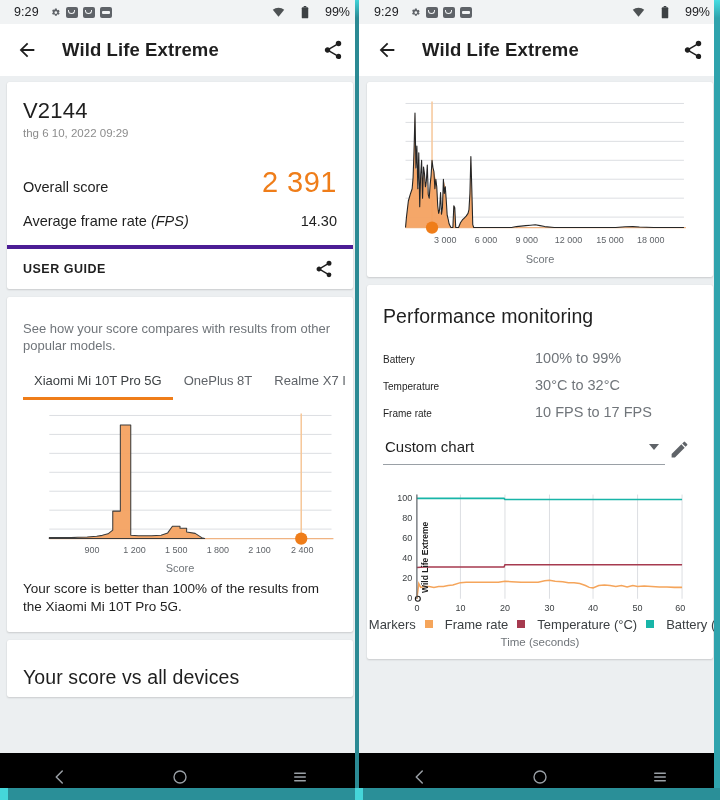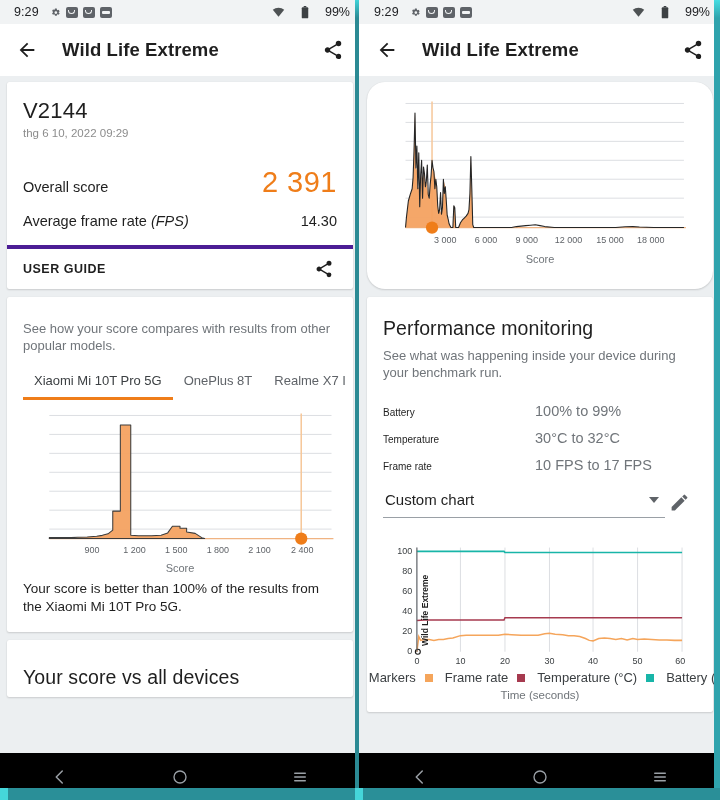--- a/index.html
+++ b/index.html
@@ -362,21 +362,21 @@
       <span class="grow"></span>
       <span class="iconbtn">
         <svg width="22" height="22" viewBox="0 0 24 24">
             <path fill="#1f1f1f" d="M18 16.1c-.8 0-1.5.3-2 .8l-7.1-4.2c0-.2.1-.4.1-.7s0-.5-.1-.7L16 7.2c.5.5 1.2.8 2 .8a3 3 0 100-6 3 3 0 00-3 3c0 .2 0 .5.1.7L8.1 9.9A3 3 0 003 12a3 3 0 005.1 2.1l7.1 4.2c0 .2-.1.4-.1.6a2.9 2.9 0 102.9-2.8z"></path>
           </svg>
       </span>
     </div>
 
     <div class="body">
 
-      <div class="card noPadTop" style="padding-bottom:24px;border-radius:18px;">
+      <div class="card noPadTop" style="padding-bottom:12px;">
         <div class="chart-wrap" style="margin-top:2px;">
           <svg viewBox="0 0 340 170" preserveAspectRatio="none" aria-label="all devices score histogram">
             <g stroke="#dadce0" stroke-width="1">
               <line x1="28" y1="10" x2="322" y2="10"></line>
               <line x1="28" y1="30" x2="322" y2="30"></line>
               <line x1="28" y1="50" x2="322" y2="50"></line>
               <line x1="28" y1="70" x2="322" y2="70"></line>
               <line x1="28" y1="90" x2="322" y2="90"></line>
               <line x1="28" y1="110" x2="322" y2="110"></line>
               <line x1="28" y1="130" x2="322" y2="130"></line>
@@ -399,21 +399,20 @@
               <text x="244" y="157">15 000</text>
               <text x="287" y="157">18 000</text>
             </g>
           </svg>
           <div style="text-align:center;font-size:11px;color:#70757a;margin-top:-2px;">Score</div>
         </div>
       </div>
 
       <div class="card">
         <div class="sec-title" style="margin-top:4px;">Performance monitoring</div>
-        <div class="sec-sub">See what was happening inside your device during your benchmark run.</div>
 
         <div class="perf-table">
           <div class="perf-row">
             <span class="perf-k">Battery</span>
             <span class="perf-v">100% to 99%</span>
           </div>
           <div class="perf-row">
             <span class="perf-k">Temperature</span>
             <span class="perf-v">30°C to 32°C</span>
           </div>

